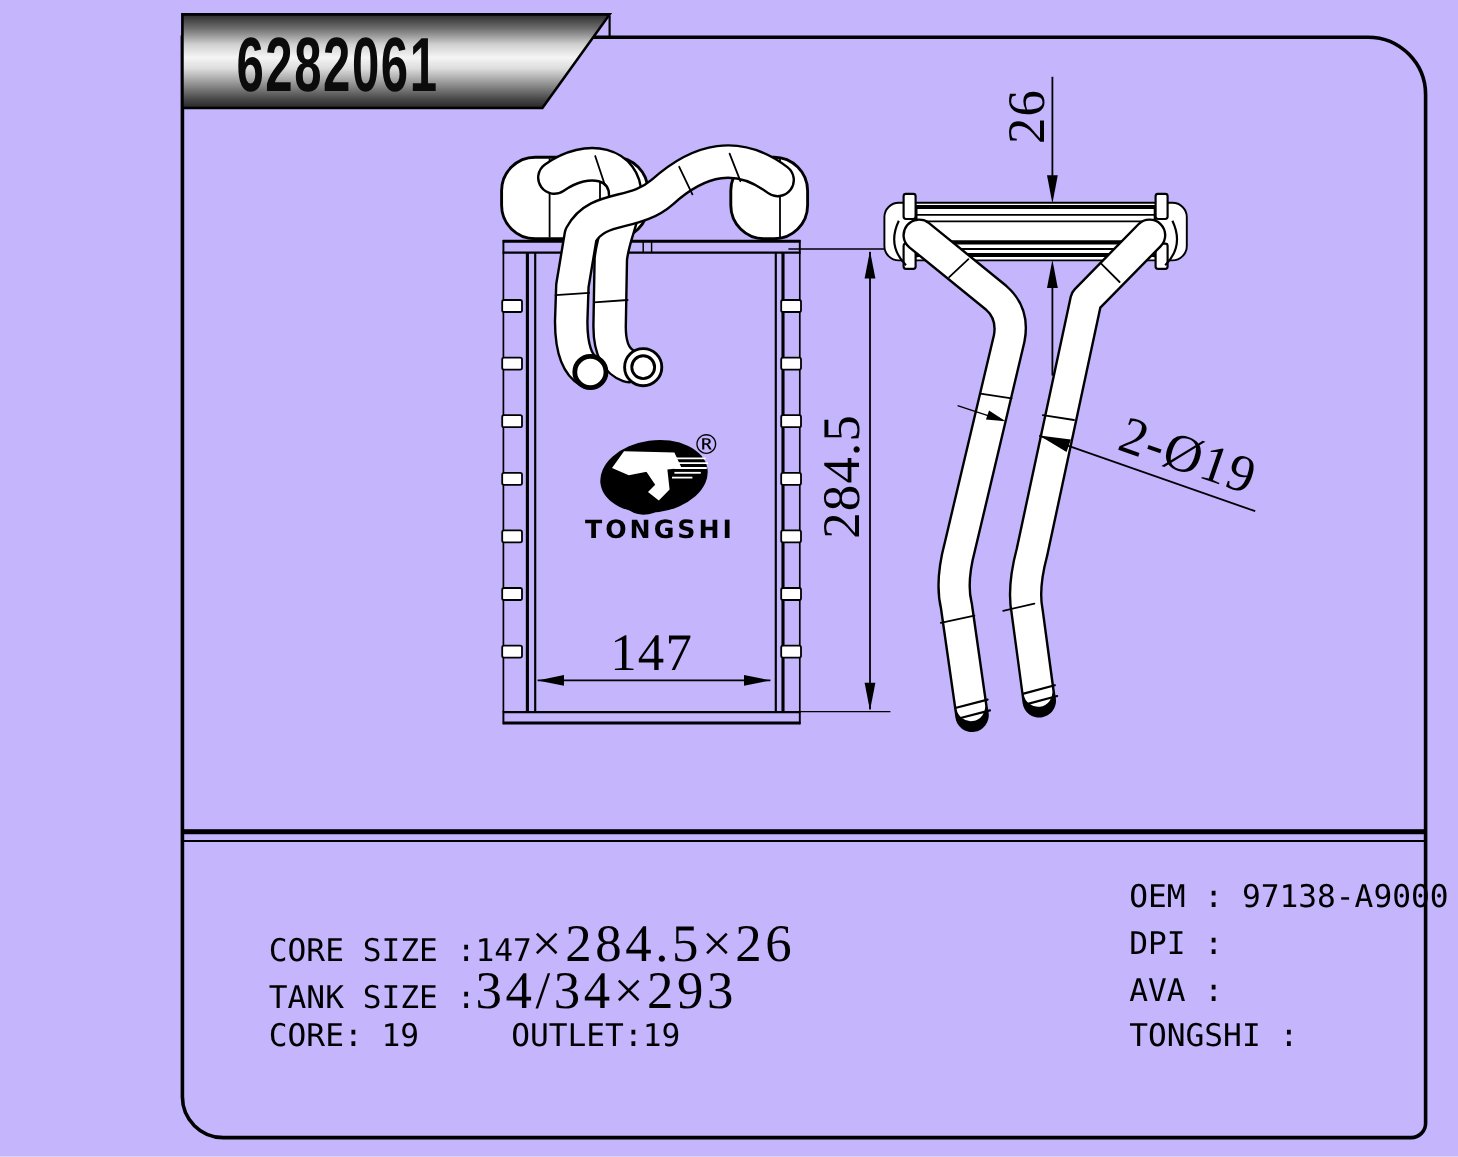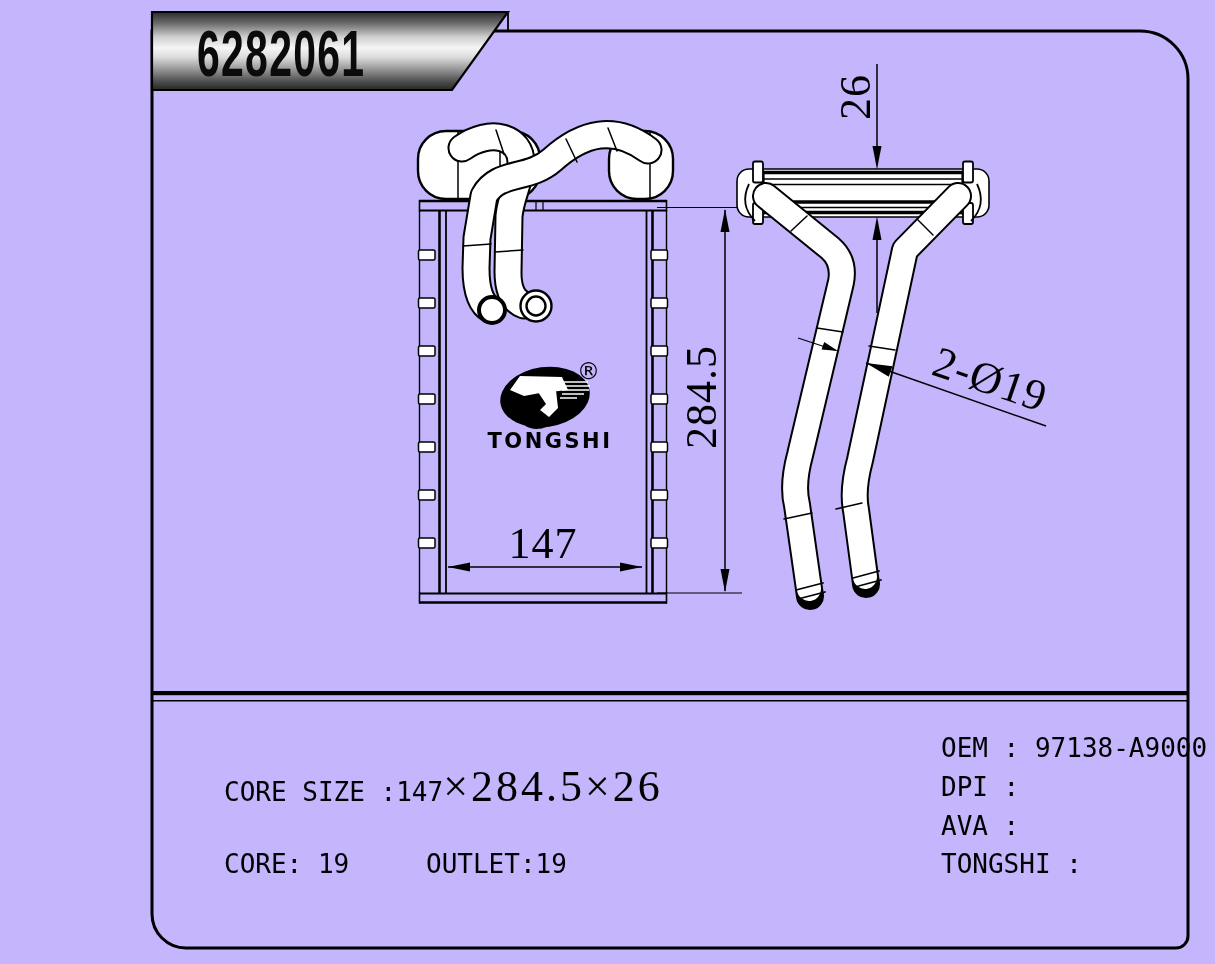--- a/index.html
+++ b/index.html
@@ -212,20 +212,21 @@
   <div class="dim-text dim-284">284.5</div>
   <div class="dim-text dim-26">26</div>
   <div class="dim-text dim-pipe">2-Ø19</div>
 
   <div class="logo-reg">®</div>
   <div class="logo-word">TONGSHI</div>
 
 
   <div class="spec-row colL r2"><span>CORE SIZE :</span><span>147</span><span class="spec-serif">×284.5×26</span></div>
 
+  <div class="spec-row colL r3"><span>TANK SIZE :</span><span class="spec-serif">34/34×293</span></div>
 
   <div class="spec-row colL r4"><span>CORE: </span><span>19</span><span class="outlet-group"><span>OUTLET:</span><span>19</span></span></div>
 
   <div class="spec-row colR r1"><span>OEM : </span><span>97138-A9000</span></div>
 
   <div class="spec-row colR r2"><span>DPI :</span></div>
 
   <div class="spec-row colR r3"><span>AVA :</span></div>
 
   <div class="spec-row colR r4"><span>TONGSHI :</span></div>

